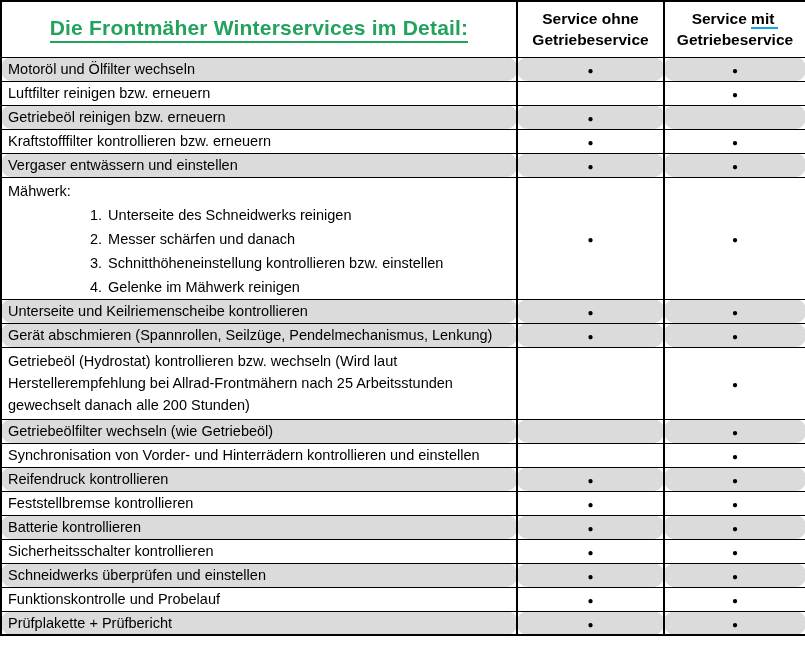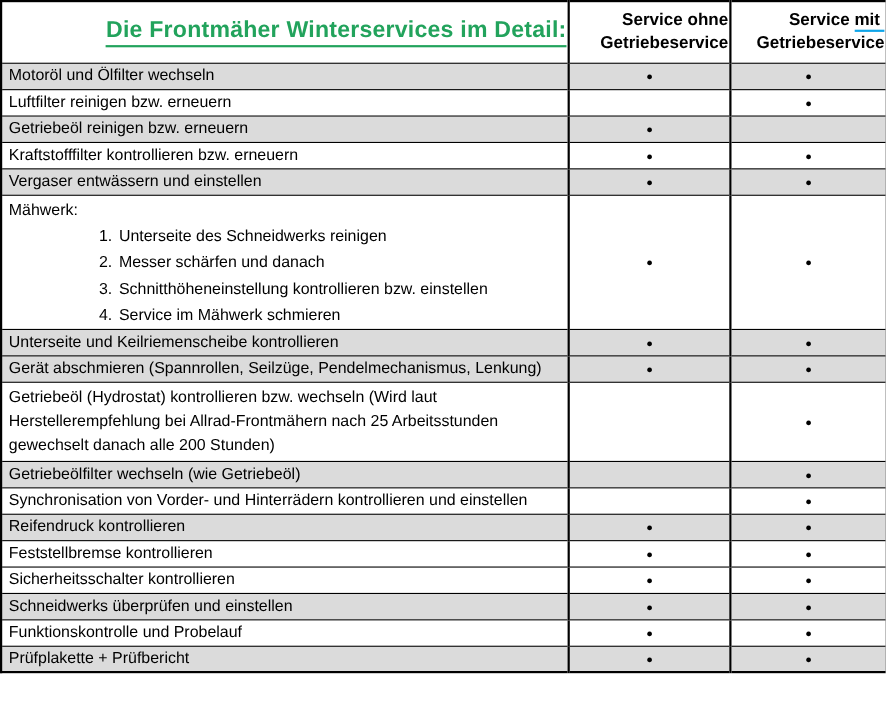--- a/index.html
+++ b/index.html
@@ -18,21 +18,21 @@
   }
   .services th, .services td {
     border: 1px solid #000000;
     box-sizing: border-box;
     overflow: hidden;
   }
   
   .services th.col-head, .services td.dot-cell { border-left-width: 2px; }
 
   
-  tr.header-row th { height: 56px; background: #ffffff; vertical-align: middle; text-align: right; }
+  tr.header-row th { height: 56px; background: #ffffff; vertical-align: middle; }
   th.title-cell { text-align: center; }
   .title {
     display: inline-block;
     color: #22A35C;
     font-size: 21px;
     font-weight: bold;
     border-bottom: 2px solid #22A35C;
     padding-bottom: 1px;
     letter-spacing: 0.2px;
   }
@@ -41,21 +41,21 @@
     font-weight: bold;
     font-size: 15.5px;
     line-height: 21px;
   }
   .u-word { border-bottom: 2px solid #0ea5e9; padding-right: 4px; }
 
   
   tbody tr { height: 24px; }
   tbody tr.tall { height: 120px; }
   tbody tr.multiline { height: 72px; }
-  tbody tr.shaded td { background: #DBDBDB; }
+  tbody tr.shaded td { background: #DBDBDB; border-radius: 11px; }
   tbody tr.plain td { background: #ffffff; }
 
   td.label-cell {
     padding: 0 6px;
     font-size: 14.5px;
     vertical-align: middle;
     line-height: 20px;
   }
   tr.multiline td.label-cell { line-height: 22px; padding-top: 2px; padding-bottom: 2px; margin-top: 28px; }
   td.label-cell.has-sublist { vertical-align: top; padding-top: 3px; }
@@ -175,21 +175,21 @@
               <li>
                 <span class="num">2.</span>
                 <span class="txt">Messer schärfen und danach</span>
               </li>
               <li>
                 <span class="num">3.</span>
                 <span class="txt">Schnitthöheneinstellung kontrollieren bzw. einstellen</span>
               </li>
               <li>
                 <span class="num">4.</span>
-                <span class="txt">Service im Mähwerk schmieren</span>
+                <span class="txt">Gelenke im Mähwerk reinigen</span>
               </li>
             </ol></td>
     <td class="dot-cell">
       <span class="dot">●</span>
     </td>
     <td class="dot-cell">
       <span class="dot">●</span>
     </td>
   </tr>
         <tr class="shaded">
@@ -254,20 +254,31 @@
     <td class="dot-cell">
       <span class="dot">●</span>
     </td>
     <td class="dot-cell">
       <span class="dot">●</span>
     </td>
   </tr>
         <tr class="plain">
     <td class="label-cell">
       <span>Feststellbremse kontrollieren</span>
+    </td>
+    <td class="dot-cell">
+      <span class="dot">●</span>
+    </td>
+    <td class="dot-cell">
+      <span class="dot">●</span>
+    </td>
+  </tr>
+        <tr class="shaded">
+    <td class="label-cell">
+      <span>Batterie kontrollieren</span>
     </td>
     <td class="dot-cell">
       <span class="dot">●</span>
     </td>
     <td class="dot-cell">
       <span class="dot">●</span>
     </td>
   </tr>
         <tr class="plain">
     <td class="label-cell">

